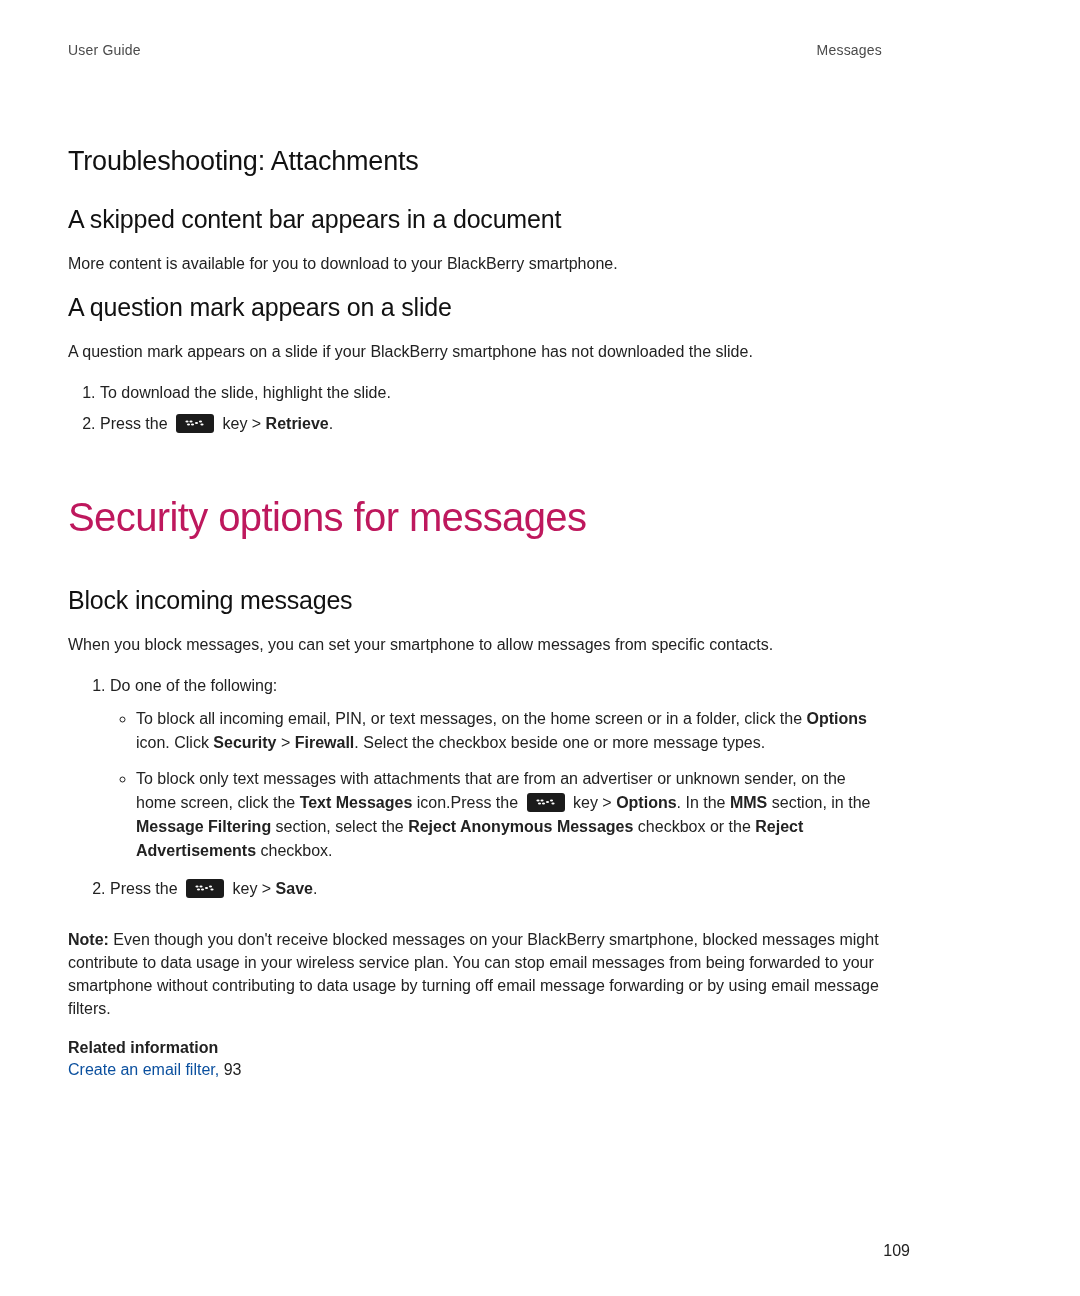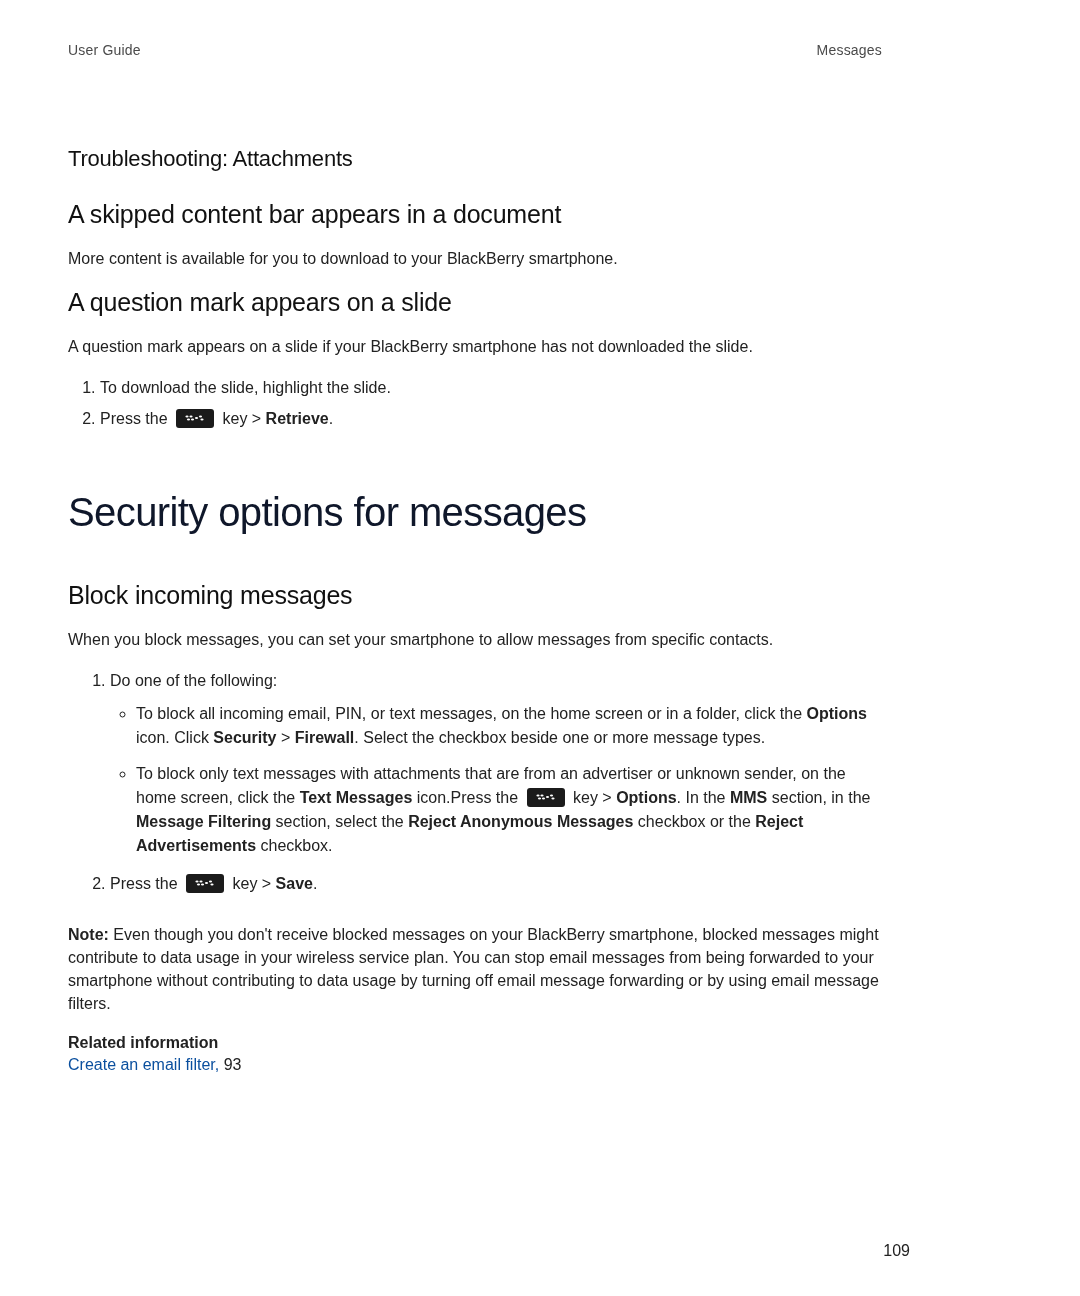--- a/index.html
+++ b/index.html
@@ -20,38 +20,38 @@
   .header {
     display: flex;
     justify-content: space-between;
     font-size: 14px;
     color: #4a4a4a;
     letter-spacing: 0.2px;
     margin-bottom: 88px;
   }
 
   h2.trouble {
-    font-size: 22px;
+    font-size: 27px;
     font-weight: 400;
     margin: 0 0 28px 0;
     color: #111;
     letter-spacing: -0.2px;
   }
   h3.subhead {
     font-size: 25px;
     font-weight: 400;
     margin: 0 0 18px 0;
     color: #111;
     letter-spacing: -0.2px;
   }
   h1.big {
     font-size: 40px;
     font-weight: 400;
     margin: 58px 0 46px 0;
-    color: #0f172a;
+    color: #be185d;
     letter-spacing: -0.6px;
   }
 
   p.body {
     font-size: 16px;
     margin: 0 0 18px 0;
     line-height: 1.45;
     color: #222;
   }
 

